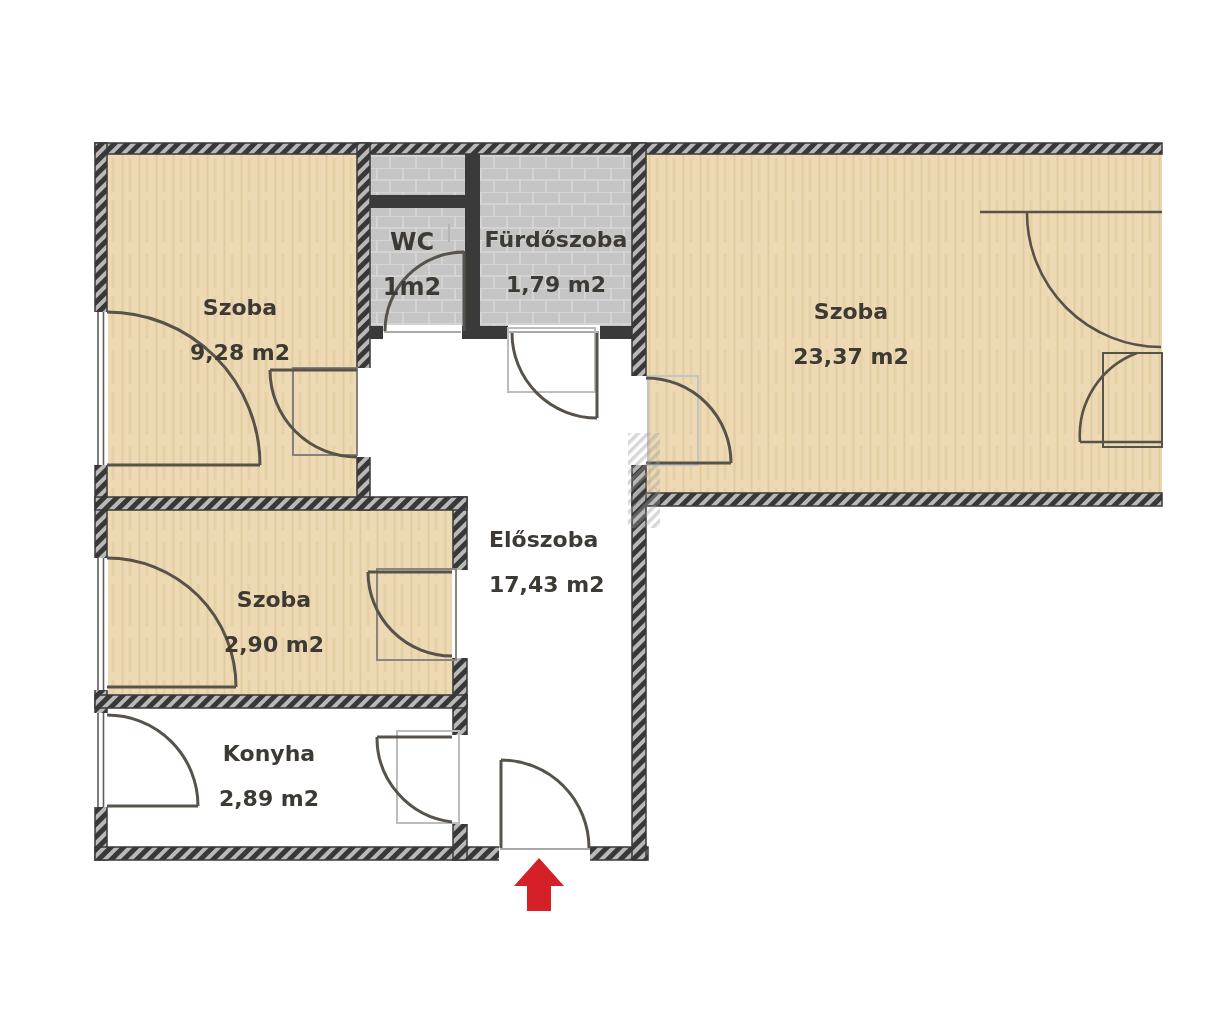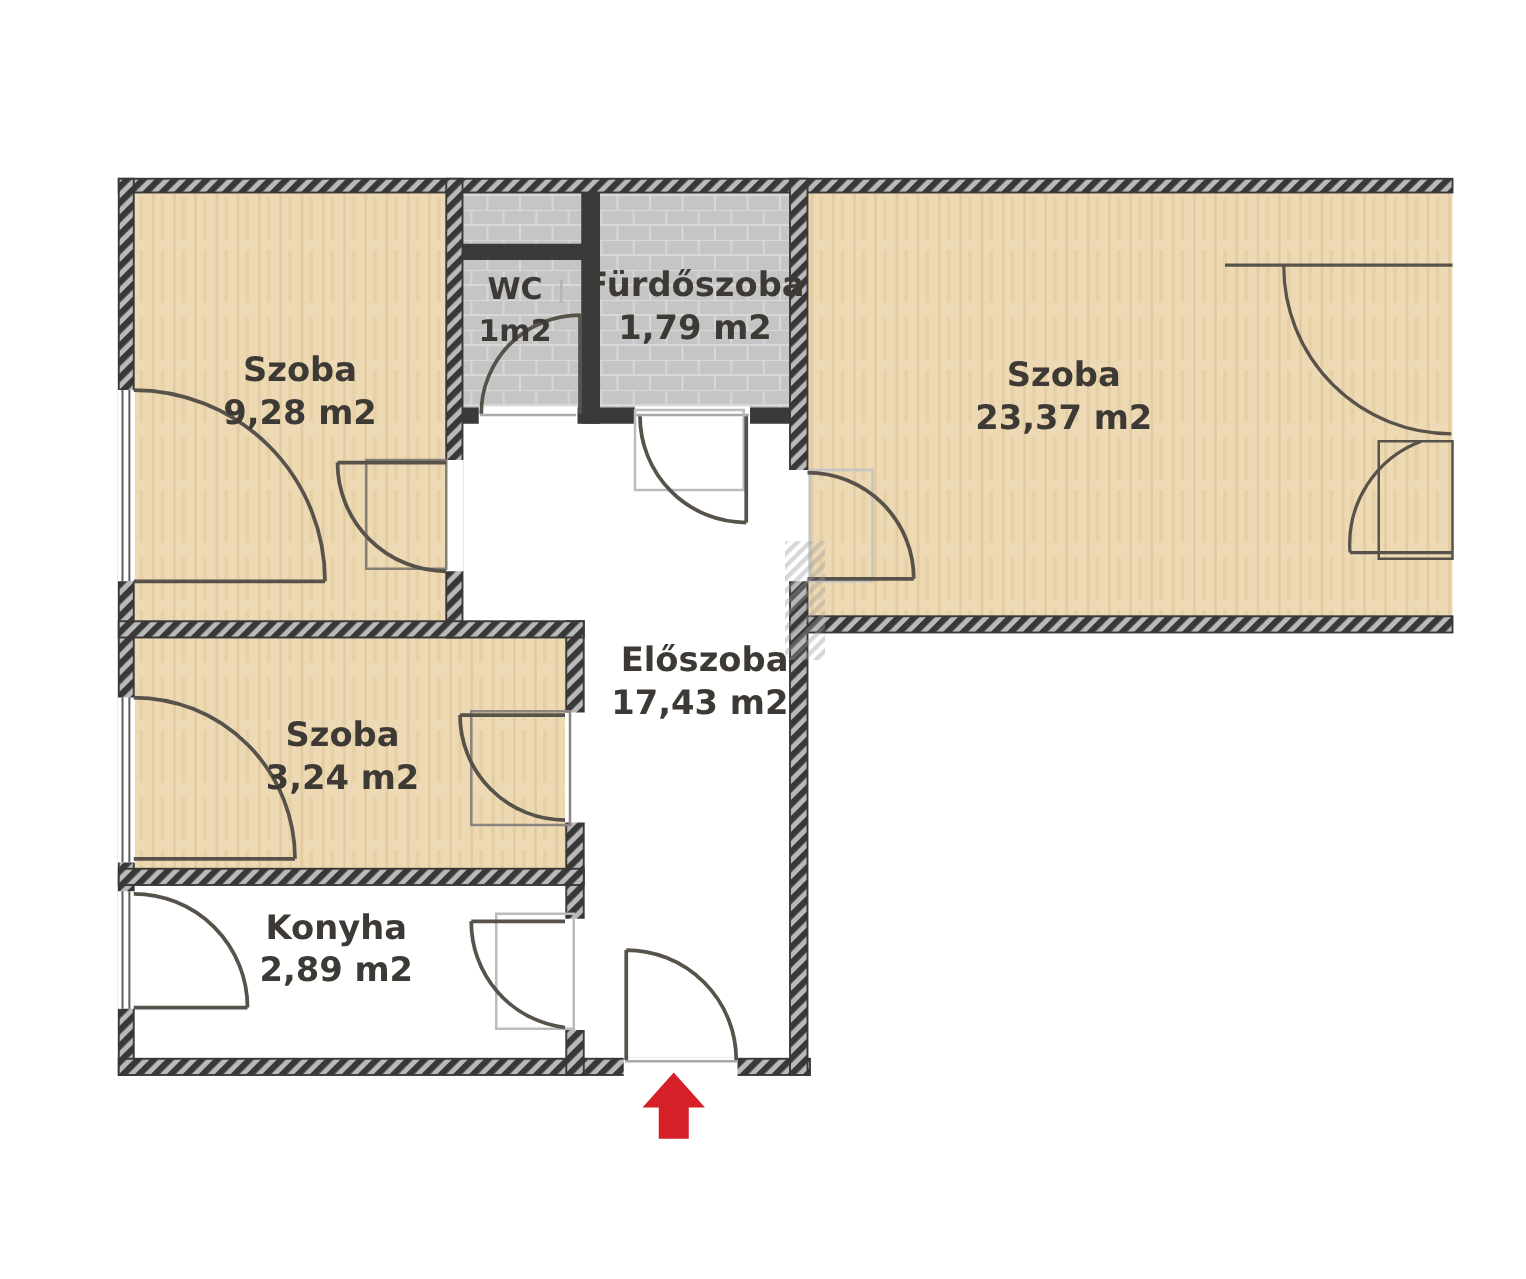--- a/index.html
+++ b/index.html
@@ -9,28 +9,28 @@
     background:#ffffff;
     overflow:hidden;
     font-family:"DejaVu Sans", "Liberation Sans", sans-serif;
   }
   .plan-svg{position:absolute;left:0;top:0;}
   .lbl{
     position:absolute;
     transform:translateX(-50%);
     text-align:center;
     font-weight:bold;
-    font-size:27px;
+    font-size:22px;
     line-height:34px;
     color:#3d3a35;
     white-space:nowrap;
     letter-spacing:0px;
   }
-  .lbl span{display:block;}
-  .lbl-left{transform:none;text-align:right;}
+  .lbl span{display:block;margin-top:11px;}
+  .lbl-left{transform:none;text-align:left;}
   .lbl-wc{font-size:24px;}
 </style>
 </head>
 <body>
 
 <div class="page">
 
   <svg class="plan-svg" width="1221" height="1023" viewBox="0 0 1221 1023">
     <defs>
       <pattern id="hatch" width="9" height="9" patternUnits="userSpaceOnUse" patternTransform="rotate(45)">
@@ -166,21 +166,21 @@
     <span>23,37 m2</span>
   </div>
 
   <div class="lbl lbl-left" style="left:489px;top:512px;">
     <span>Előszoba</span>
     <span>17,43 m2</span>
   </div>
 
   <div class="lbl" style="left:274px;top:572px;">
     <span>Szoba</span>
-    <span>3,24 m2</span>
+    <span>2,90 m2</span>
   </div>
 
   <div class="lbl" style="left:269px;top:726px;">
     <span>Konyha</span>
     <span>2,89 m2</span>
   </div>
 
 </div>
 
 </body></html>

